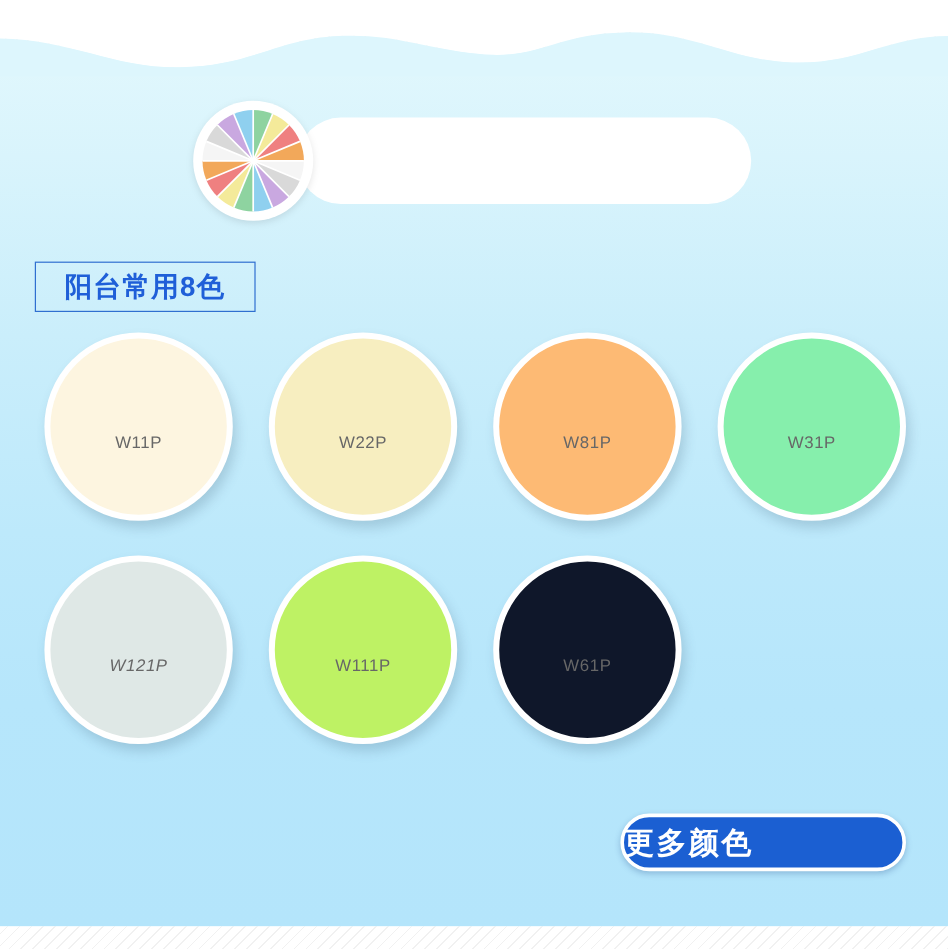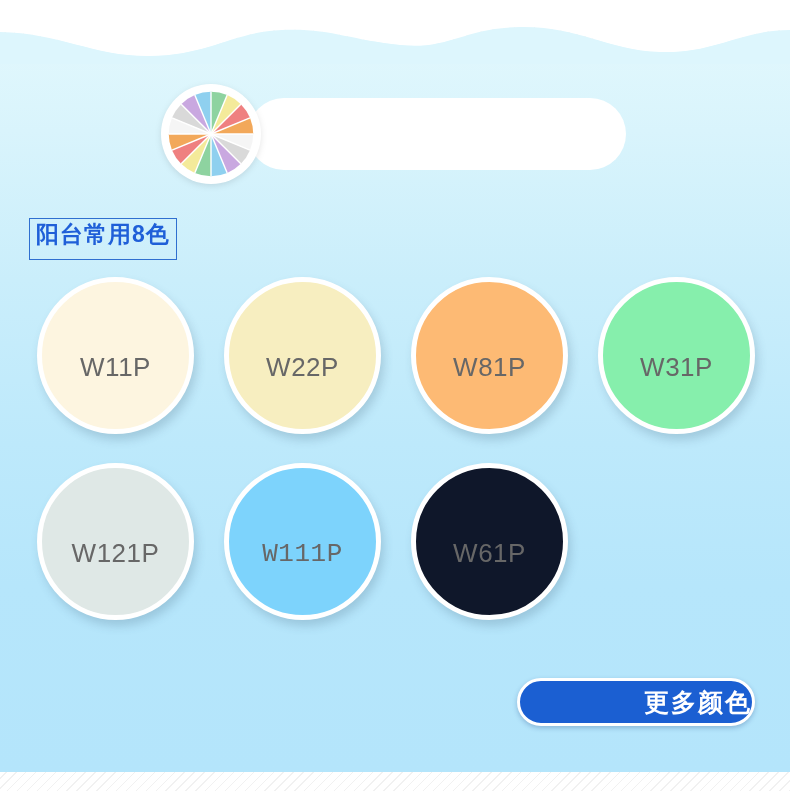--- a/index.html
+++ b/index.html
@@ -111,25 +111,25 @@
     filter: drop-shadow(0 2px 3px rgba(0,0,0,0.10));
   }
   #color-wheel svg { display: block; border-radius: 50%; }
 
   
   #section-label {
     position: absolute;
     left: 29px;
     top: 218px;
     height: 42px;
-    padding: 0 6px;
+    padding: 0 24px;
     border: 1.5px solid #2f6fd0;
     background: rgba(255,255,255,0.0);
     display: flex;
-    align-items: flex-start;
+    align-items: center;
   }
   #section-label-text {
     font-size: 23px;
     font-weight: bold;
     color: #1f5fd8;
     letter-spacing: 1px;
     white-space: nowrap;
   }
 
   
@@ -149,40 +149,40 @@
     height: 157px;
     border-radius: 50%;
     border: 5px solid #ffffff;
     display: flex;
     align-items: center;
     justify-content: center;
     box-shadow: 3px 6px 10px rgba(60,90,120,0.22);
   }
 
   .swatch-label {
-    font-size: 26px;
+    font-size: 14px;
     color: #676767;
     letter-spacing: 0.5px;
     transform: translateY(12px);
     white-space: nowrap;
   }
 
   
   #more-colors-button {
     position: absolute;
     left: 517px;
     top: 678px;
     width: 238px;
     height: 48px;
     border-radius: 24px;
     background: #1b5fd2;
     border: 3px solid #ffffff;
     display: flex;
     align-items: center;
-    justify-content: flex-end;
+    justify-content: flex-start;
     box-shadow: 0 2px 5px rgba(20,60,130,0.28);
     cursor: pointer;
   }
   #more-colors-label {
     font-size: 25px;
     font-weight: bold;
     color: #ffffff;
     letter-spacing: 2px;
     white-space: nowrap;
   }
@@ -280,24 +280,24 @@
     </div>
     <div class="swatch" style="background-color: rgb(247, 238, 192);">
       <span class="swatch-label">W22P</span>
     </div>
     <div class="swatch" style="background-color: #fdba74;">
       <span class="swatch-label">W81P</span>
     </div>
     <div class="swatch" style="background-color: #86efac; text-align: center;">
       <span class="swatch-label">W31P</span>
     </div>
-    <div class="swatch" style="background-color: rgb(223, 232, 230);">
+    <div class="swatch" style="background-color: rgb(223, 232, 230); font-style: italic;">
       <span class="swatch-label">W121P</span>
     </div>
-    <div class="swatch" style="background-color: #7dd3fc; font-family: Liberation Mono, monospace;">
+    <div class="swatch" style="background-color: #bef264;">
       <span class="swatch-label">W111P</span>
     </div>
     <div class="swatch" style="background-color: #0f172a;">
       <span class="swatch-label">W61P</span>
     </div>
   </div>
 
   <div id="more-colors-button" style="background-color: rgb(27, 95, 210);">
     <span id="more-colors-label" style="color: rgb(255, 255, 255);">更多颜色</span>
   </div>

